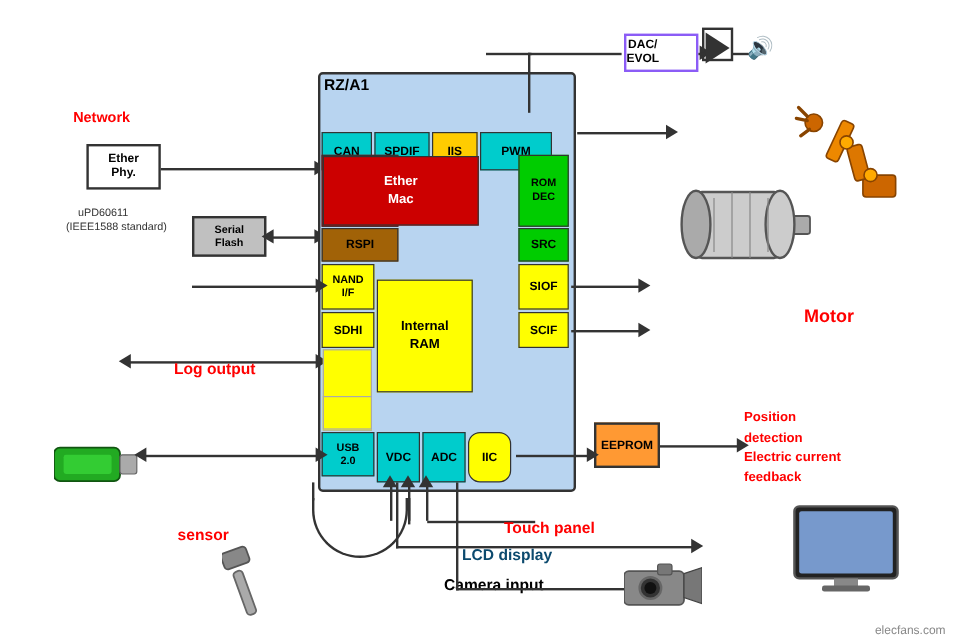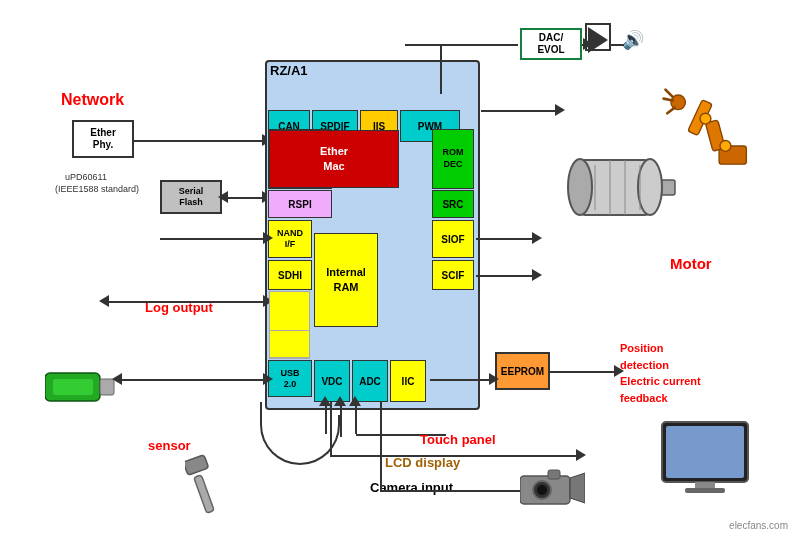--- a/index.html
+++ b/index.html
@@ -70,37 +70,37 @@
     }
 
     
     .row1 { left: 268px; top: 110px; }
     .cell-can { width: 42px; height: 32px; background: #00cccc; }
     .cell-spdif { width: 46px; height: 32px; background: #00cccc; }
     .cell-iis { width: 38px; height: 32px; background: #ffcc00; }
     .cell-pwm { width: 60px; height: 32px; background: #00cccc; }
     .cell-ethermac { width: 64px; height: 60px; background: #cc0000; color: white; font-size: 11px; }
     .cell-romdec { width: 42px; height: 60px; background: #00cc00; font-size: 9px; }
-    .cell-rspi { width: 64px; height: 28px; background: #f0abfc; color: #000; }
+    .cell-rspi { width: 64px; height: 28px; background: #a16207; color: #000; }
     .cell-src { width: 42px; height: 28px; background: #00cc00; }
     .cell-nand { width: 44px; height: 38px; background: #ffff00; font-size: 9px; }
     .cell-siof { width: 42px; height: 38px; background: #ffff00; }
     .cell-sdhi { width: 44px; height: 30px; background: #ffff00; }
     .cell-scif { width: 42px; height: 30px; background: #ffff00; }
     .cell-usb { width: 44px; height: 37px; background: #00cccc; font-size: 9px; }
     .cell-vdc { width: 36px; height: 42px; background: #00cccc; }
     .cell-adc { width: 36px; height: 42px; background: #00cccc; }
     .cell-iic { width: 36px; height: 42px; background: #ffff00; }
 
     
     .intram-label {
       position: absolute;
       left: 314px;
       top: 233px;
-      width: 64px;
+      width: 80px;
       height: 94px;
       background: #ffff00;
       border: 1px solid #333;
       display: flex;
       align-items: center;
       justify-content: center;
       font-size: 11px;
       font-weight: bold;
       text-align: center;
       z-index: 5;
@@ -158,25 +158,25 @@
       font-weight: bold;
     }
 
     
     .dac-box {
       position: absolute;
       left: 520px;
       top: 28px;
       width: 62px;
       height: 32px;
-      border: 2px solid #15803d;
+      border: 2px solid #8b5cf6;
       background: white;
       display: flex;
       align-items: center;
-      justify-content: center;
+      justify-content: flex-start;
       font-size: 10px;
       font-weight: bold;
     }
 
     
     .arrow-right {
       width: 0;
       height: 0;
       border-top: 6px solid transparent;
       border-bottom: 6px solid transparent;
@@ -210,21 +210,21 @@
       position: absolute;
       width: 2px;
       background: #333;
     }
 
     
     .label-network {
       position: absolute;
       left: 61px;
       top: 91px;
-      font-size: 16px;
+      font-size: 12px;
       font-weight: bold;
       color: red;
     }
     .label-upd {
       position: absolute;
       left: 55px;
       top: 158px;
       font-size: 9px;
       color: #333;
     }
@@ -264,21 +264,21 @@
       font-weight: bold;
       color: red;
     }
 
     .label-lcd {
       position: absolute;
       left: 385px;
       top: 455px;
       font-size: 13px;
       font-weight: bold;
-      color: #a16207;
+      color: #0c4a6e;
     }
 
     .label-camera {
       position: absolute;
       left: 370px;
       top: 480px;
       font-size: 13px;
       font-weight: bold;
       color: #000000;
     }
@@ -445,21 +445,21 @@
     <span style="white-space:pre;text-align:center;line-height:1.4;font-size:11px;font-weight:bold">Internal
 RAM</span>
   </div>
 
   <div class="chip-cell cell-usb" style="position:absolute;left:268px;top:360px;">
     <span style="white-space:pre;text-align:center;line-height:1.2;font-size:9px">USB
 2.0</span>
   </div>
   <div class="chip-cell cell-vdc" style="position:absolute;left:314px;top:360px;">VDC</div>
   <div class="chip-cell cell-adc" style="position:absolute;left:352px;top:360px;">ADC</div>
-  <div class="chip-cell cell-iic" style="position:absolute;left:390px;top:360px;">IIC</div>
+  <div class="chip-cell cell-iic" style="position:absolute;left:390px;top:360px;border-radius:10px;">IIC</div>
 
   <div style="position:absolute;left:269px;top:291px;width:41px;height:68px;background:#ffff00;border:1px solid #aaa;z-index:2;"></div>
 
   <div style="position:absolute;left:269px;top:330px;width:41px;height:28px;background:#ffff00;border:1px solid #aaa;z-index:2;"></div>
 
   <div class="eeprom-box">
     <span>EEPROM</span>
   </div>
 
   <div class="hline" style="left:430px;top:379px;width:63px;"></div>

